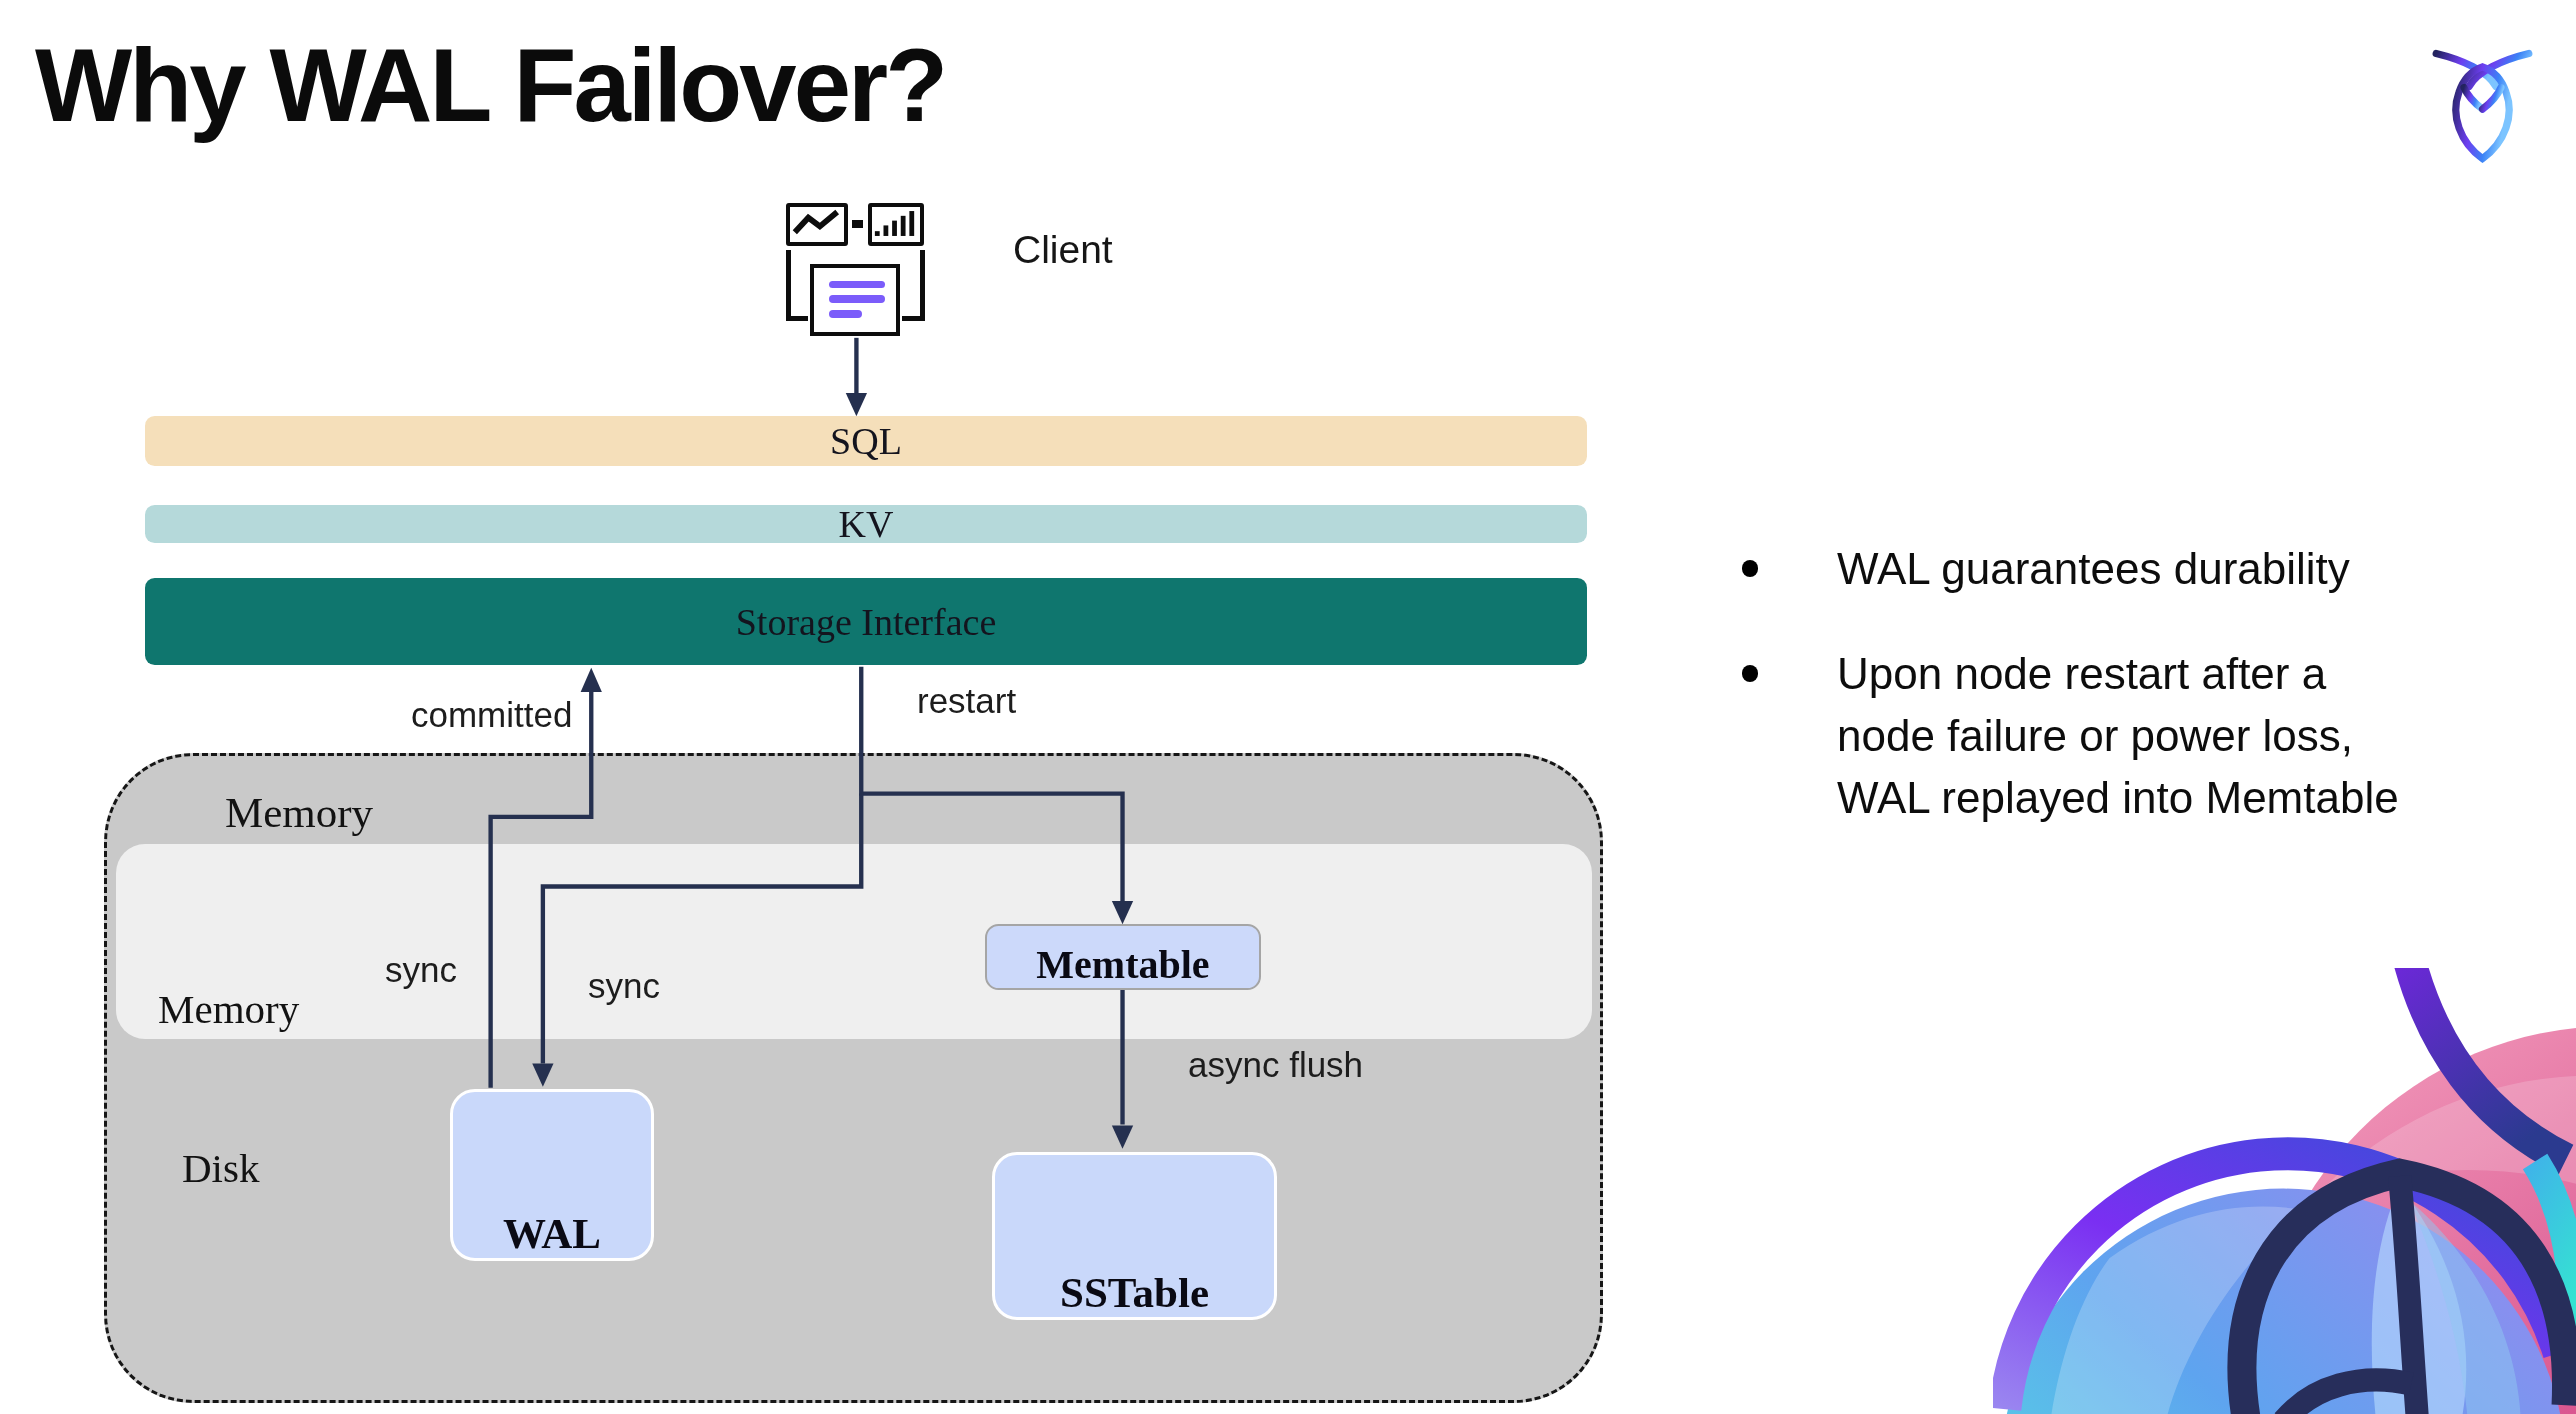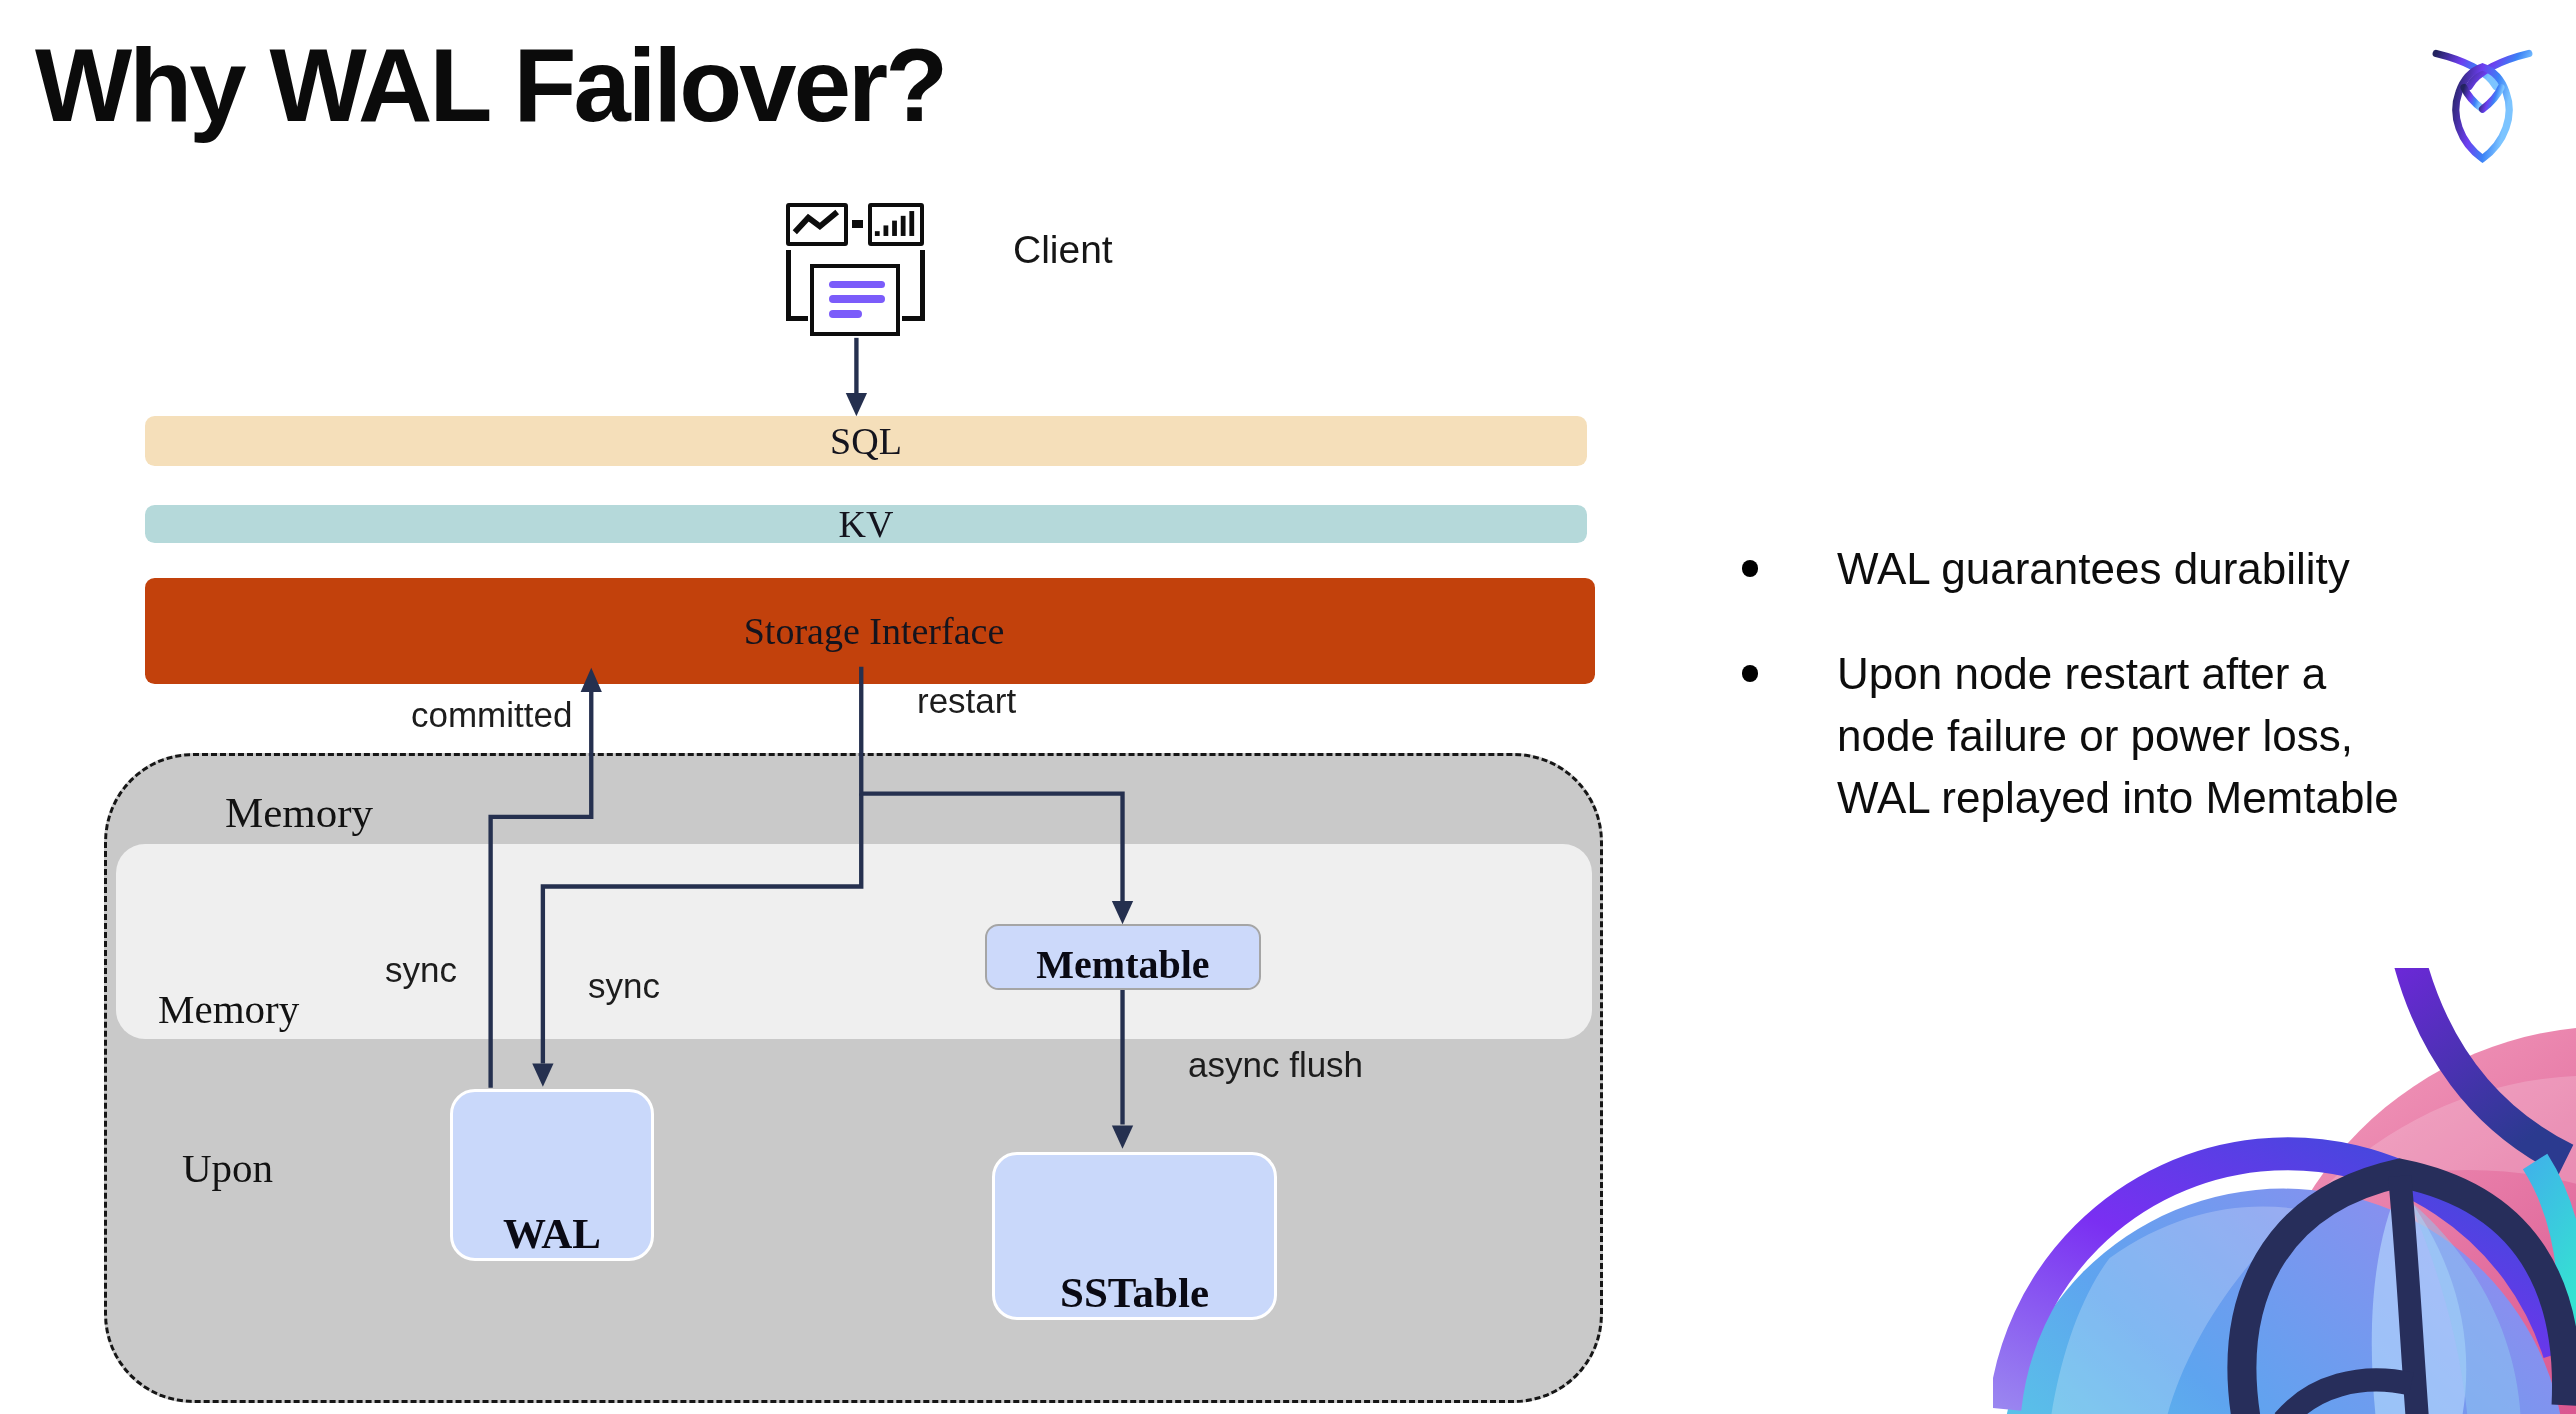--- a/index.html
+++ b/index.html
@@ -22,21 +22,21 @@
   .bracket { position:absolute; background:#0d0d0d; }
   .client-doc { position:absolute; left:24px; top:61px; width:90px; height:72px; border:4.8px solid #0d0d0d; background:#fff; box-sizing:border-box; }
   .doc-line { position:absolute; background:#7b5cfa; border-radius:3.9px; }
   .client-label { position:absolute; left:1013px; top:228px; font-size:39px; color:#161616; }
 
   
   .bar { position:absolute; left:145px; width:1442px; border-radius:9.7px;
          display:flex; align-items:center; justify-content:center; }
   .bar-sql { top:416px; height:50px; background:#f5dfba; }
   .bar-kv { top:505px; height:38px; background:#b5d9da; }
-  .bar-storage { top:578px; height:106px; background:#c2410c;padding-left:8px; }
+  .bar-storage { top:578px; height:87px; background:#0f766e; }
   .bar-label { font-family:"Liberation Serif", serif; font-size:38px; color:#14141e; }
 
   
   .edge-label { position:absolute; font-size:35px; color:#1d1d1d; font-family:"Liberation Sans", sans-serif; }
 
   
   .pebble {
     position:absolute; left:104px; top:753px; width:1499px; height:650px;
     background:#c9c9c9; border:3.9px dashed #161616; border-radius:89px; box-sizing:border-box;
   }
@@ -135,21 +135,21 @@
     <span class="bar-label">Storage Interface</span>
   </div>
 
   <div class="edge-label" style="left:411px; top:695px;">committed</div>
   <div class="edge-label" style="left:917px; top:681px;">restart</div>
 
   <div class="pebble"></div>
   <div class="memband"></div>
   <div class="diag-label" style="left:225px; top:788px; font-size:43px;">Memory</div>
   <div class="diag-label" style="left:158px; top:985px; font-size:41px;">Memory</div>
-  <div class="diag-label" style="left:182px; top:1144px; font-size:41px;">Upon</div>
+  <div class="diag-label" style="left:182px; top:1144px; font-size:41px;">Disk</div>
 
   <div class="edge-label" style="left:385px; top:950px;">sync</div>
   <div class="edge-label" style="left:588px; top:966px;">sync</div>
   <div class="edge-label" style="left:1188px; top:1045px;">async flush</div>
 
   <div class="node node-wal">
     <span>WAL</span>
   </div>
   <div class="node node-memtable">
     <span>Memtable</span>

